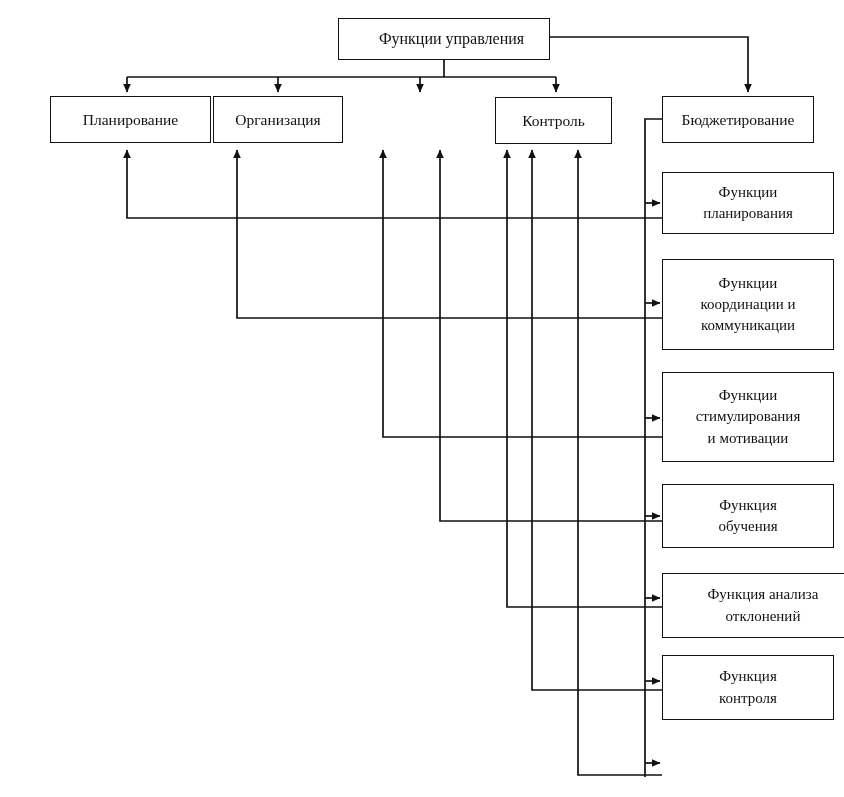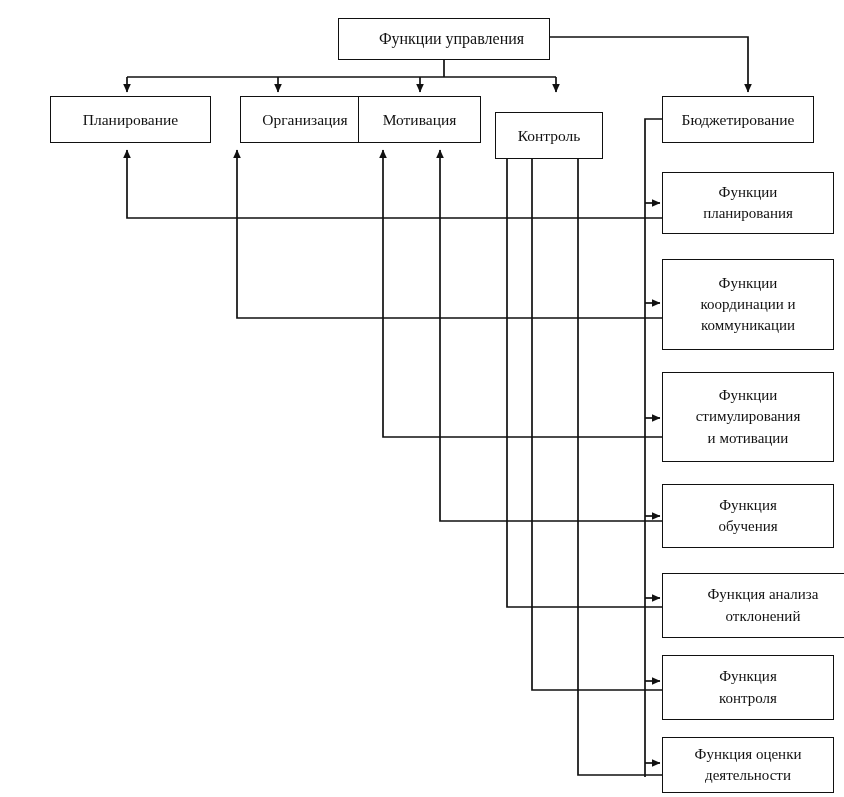--- a/index.html
+++ b/index.html
@@ -78,29 +78,26 @@
   </svg>
 
   <div class="box top" style="left:338px;top:18px;width:212px;height:42px;padding-left:20px;">
     <span>Функции управления</span>
   </div>
 
   <div class="box lvl1" style="left:50px;top:96px;width:161px;height:47px;">
     <span>Планирование</span>
   </div>
 
-  <div class="box lvl1" style="left:213px;top:96px;width:130px;height:47px;margin-left:27px;">
+  <div class="box lvl1" style="left:213px;top:96px;width:130px;height:47px;">
     <span>Организация</span>
   </div>
 
-  <div class="box lvl1" style="left:358px;top:96px;width:123px;height:47px;">
-    <span>Мотивация</span>
-  </div>
 
-  <div class="box lvl1" style="left:495px;top:112px;width:108px;height:47px;">
+  <div class="box lvl1" style="left:495px;top:97px;width:117px;height:47px;">
     <span>Контроль</span>
   </div>
 
   <div class="box lvl1" style="left:662px;top:96px;width:152px;height:47px;">
     <span>Бюджетирование</span>
   </div>
 
   <div class="box right" style="left:662px;top:172px;width:172px;height:62px;">
     <span>Функции
 планирования</span>
@@ -126,18 +123,14 @@
   <div class="box right" style="left:662px;top:573px;width:202px;height:65px;">
     <span>Функция анализа
 отклонений</span>
   </div>
 
   <div class="box right" style="left:662px;top:655px;width:172px;height:65px;">
     <span>Функция
 контроля</span>
   </div>
 
-  <div class="box right" style="left:662px;top:737px;width:172px;height:56px;">
-    <span>Функция оценки
-деятельности</span>
-  </div>
 
 </div>
 
 </body></html>

